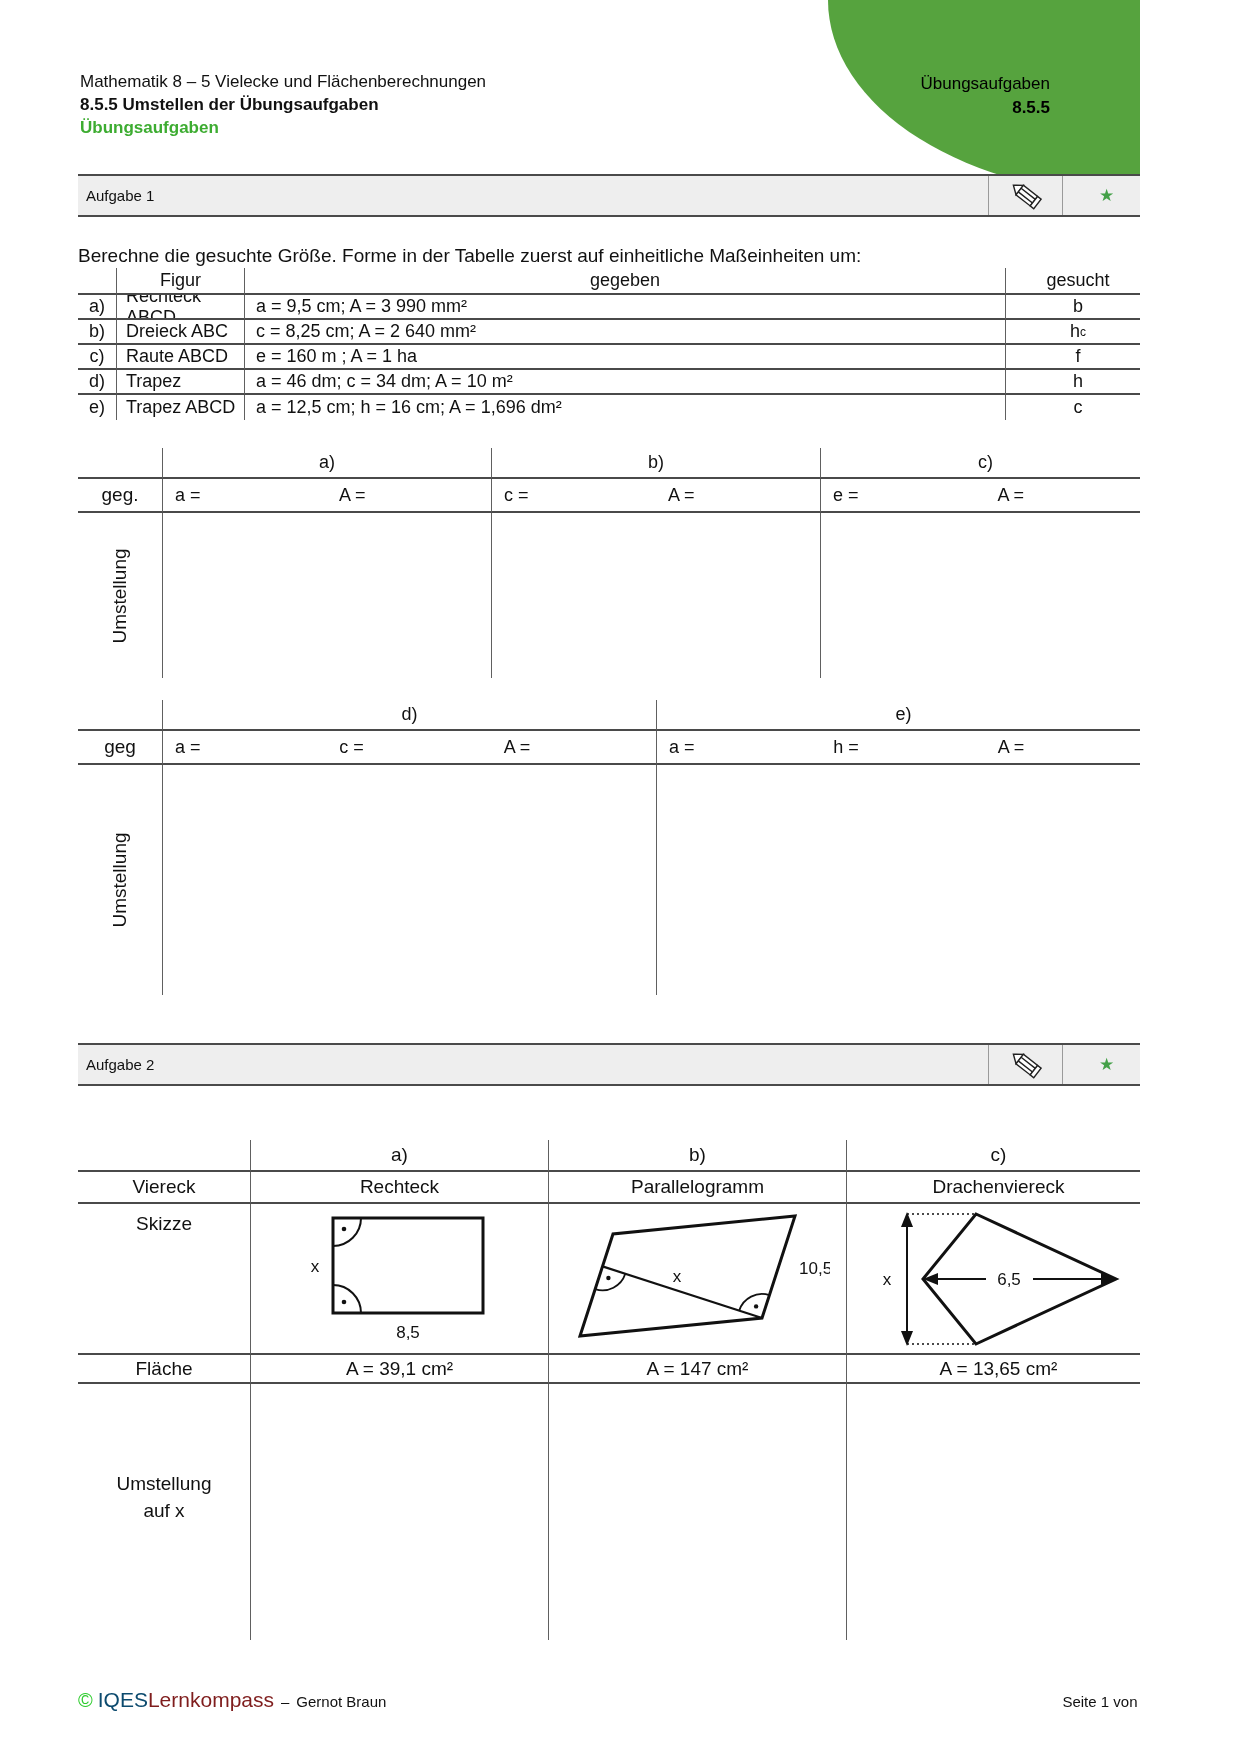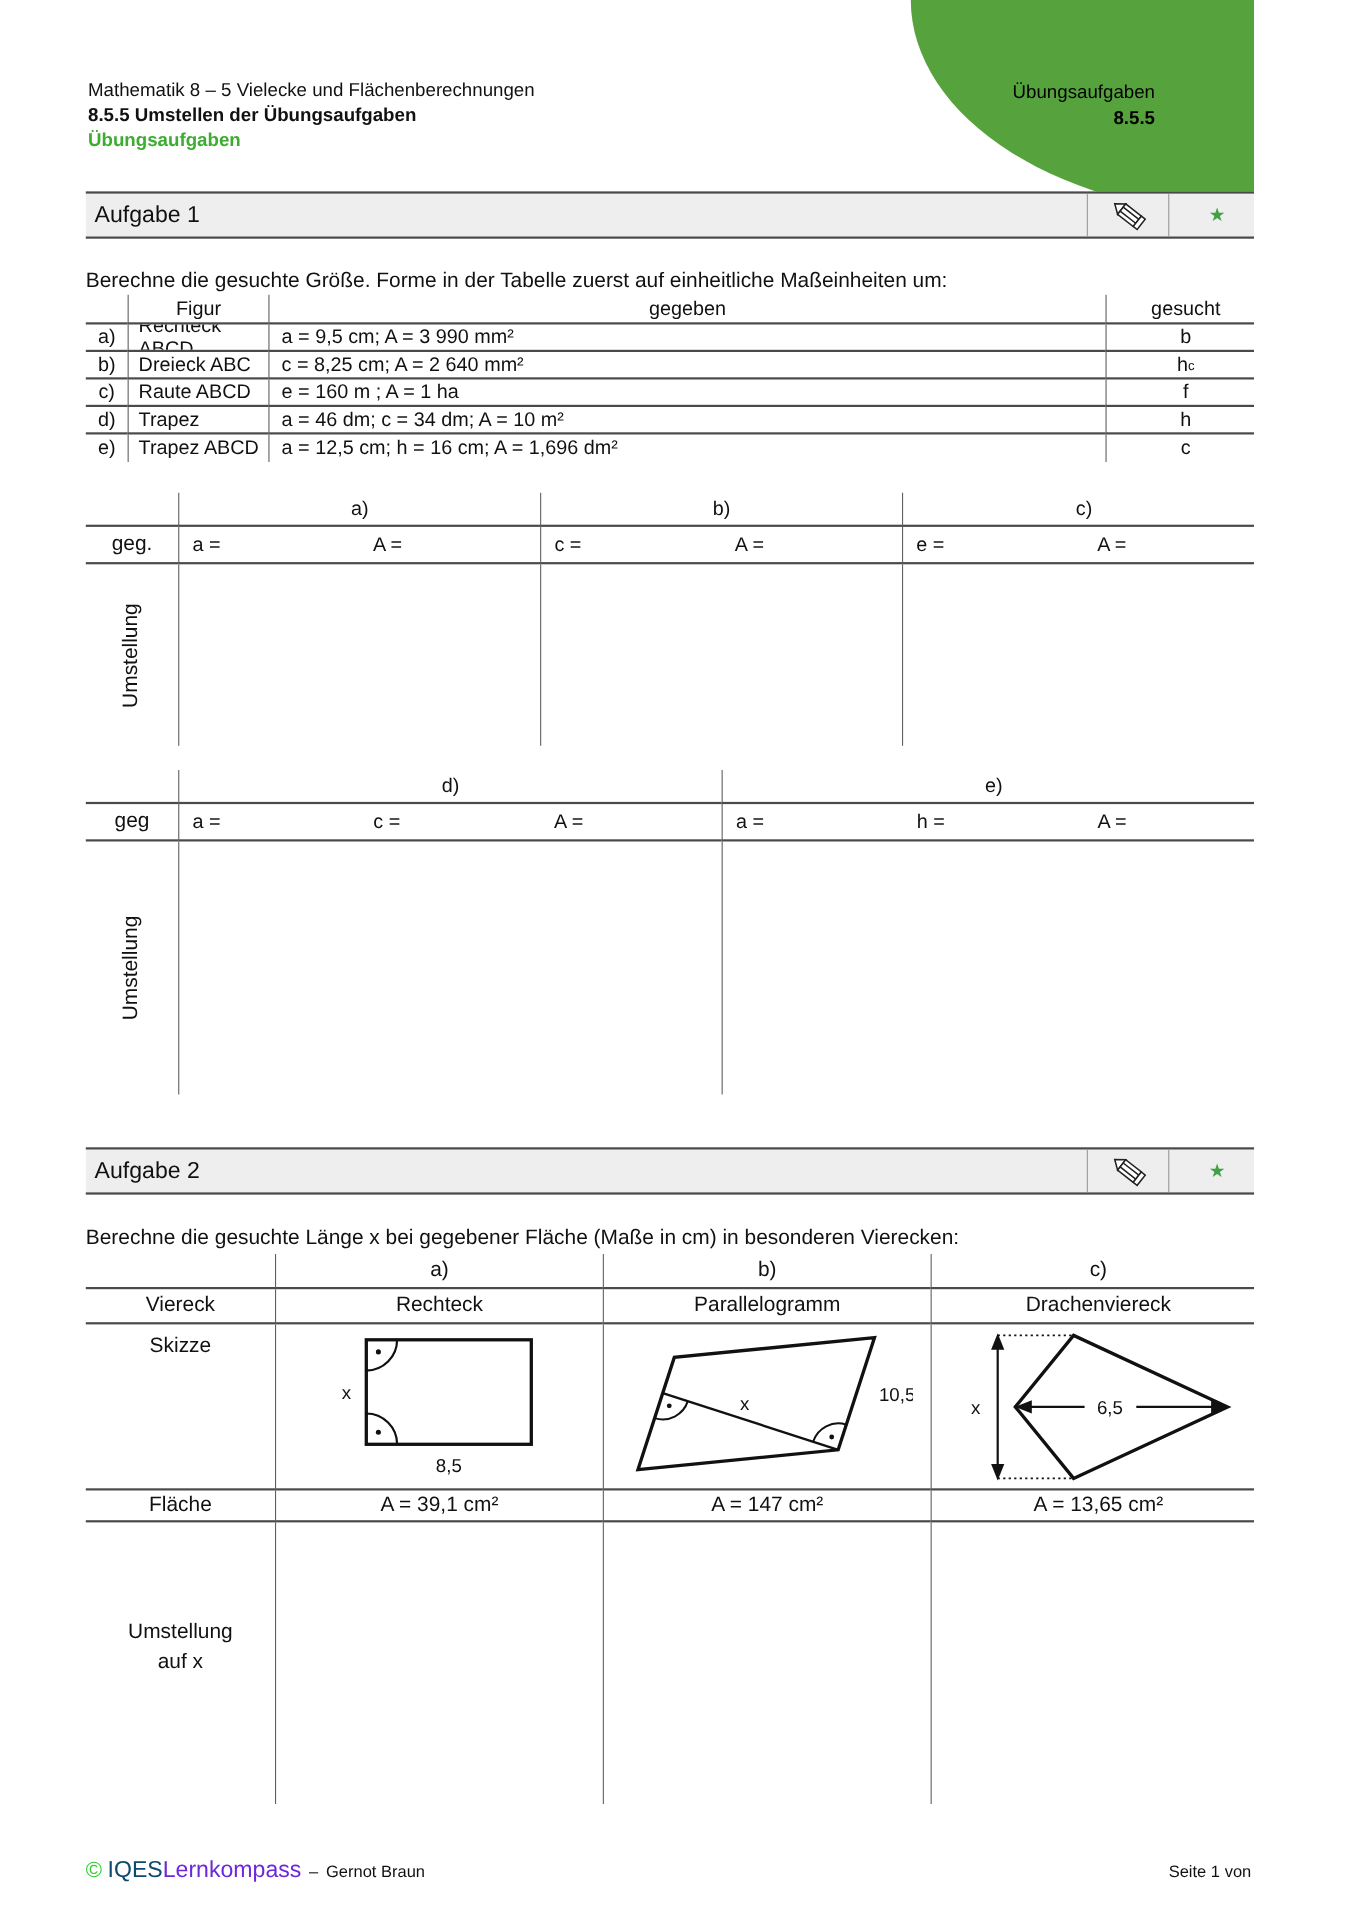--- a/index.html
+++ b/index.html
@@ -16,21 +16,21 @@
   .hl-green{font-weight:bold;color:#3dac31;}
   .header-right{position:absolute;right:90px;top:72px;font-size:17px;line-height:24px;
                 text-align:right;z-index:2;color:#000;}
   .hr-bold{font-weight:bold;}
 
   
   .task-bar{position:absolute;left:78px;width:1072px;height:43px;background:#eeeeee;
             border-top:2px solid #4a4a4a;border-bottom:2px solid #4a4a4a;
             box-sizing:border-box;display:flex;align-items:center;}
   .bar1{top:174px;} .bar2{top:1043px;}
-  .task-title{flex:1;padding-left:8px;font-size:21px;}
+  .task-title{flex:1;padding-left:8px;font-size:15px;}
   .bar-cell{height:100%;display:flex;align-items:center;justify-content:center;
             border-left:1px solid #9a9a9a;box-sizing:border-box;}
   .bar-pencil{width:74px;}
   .bar-star{width:88px;color:#43a047;font-size:17px;}
 
   .intro{position:absolute;left:78px;width:1090px;font-size:19px;}
   .intro1{top:226px;} .intro2{top:1096px;}
 
   
   .cell{display:flex;align-items:center;box-sizing:border-box;overflow:hidden;}
@@ -66,21 +66,21 @@
   .skz-label{align-items:flex-start;padding-top:9px;justify-content:center;}
   .umx{flex-direction:column;justify-content:flex-start;padding-top:86px;line-height:27px;}
 
   svg text{font-family:"Liberation Sans",sans-serif;font-size:17px;fill:#111;}
 
   
   .footer{position:absolute;left:78px;top:1688px;width:1072px;display:flex;
           align-items:baseline;font-size:15px;}
   .f-copy{color:#2ecc2e;font-size:20px;margin-right:5px;}
   .f-iqes{color:#0c4a6e;font-size:21px;}
-  .f-lern{font-size:21px;color:#6d28d9;}
+  .f-lern{font-size:21px;color:#7f1d1d;}
   .f-dash{margin:0 7px;}
   .f-page{margin-left:auto;}
 </style>
 </head>
 <body>
 
 <div class="page">
 
   <div class="blob"></div>
 
@@ -223,21 +223,20 @@
           <path d="M12 13.7 H30 M12 18.3 H30" fill="none"></path>
           <rect x="30" y="10" width="4.5" height="12"></rect>
         </g>
       </svg>
     </div>
     <div class="bar-cell bar-star">
       <span>★</span>
     </div>
   </div>
 
-  <p class="intro intro2">Berechne die gesuchte Länge x bei gegebener Fläche (Maße in cm) in besonderen Vierecken:</p>
 
   <div class="t2">
     <div class="cell hb"></div>
     <div class="cell hb vl ctr">a)</div>
     <div class="cell hb vl ctr">b)</div>
     <div class="cell hb vl ctr">c)</div>
 
     <div class="cell hb ctr">Viereck</div>
     <div class="cell hb vl ctr">Rechteck</div>
     <div class="cell hb vl ctr">Parallelogramm</div>

